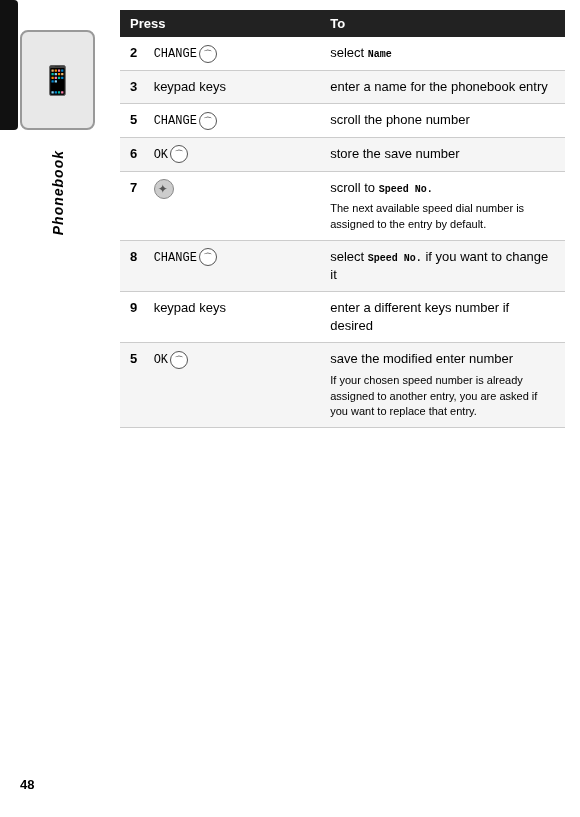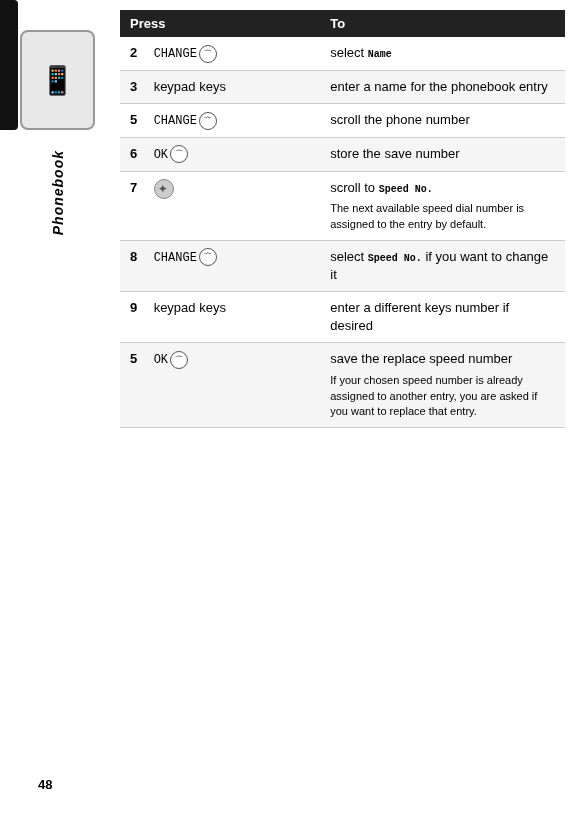--- a/index.html
+++ b/index.html
@@ -65,21 +65,21 @@
       top: 0;
       width: 18px;
       height: 130px;
       background: #111;
       border-radius: 0 4px 4px 0;
     }
 
     .page-number {
       position: absolute;
       bottom: 25px;
-      left: 38px;
+      left: 20px;
       font-size: 13px;
       font-weight: bold;
     }
 
     .main-content {
       flex: 1;
       padding: 5px 15px 5px 5px;
       display: flex;
       flex-direction: column;
     }
@@ -243,18 +243,18 @@
           <tr>
             <td class="press-col"><span class="row-num">8</span> <span class="bold-label">CHANGE</span><span class="btn-icon">⌒</span></td>
             <td class="to-col"><span>select <span class="monospace">Speed No.</span> if you want to change it</span></td>
           </tr>
           <tr>
             <td class="press-col"><span class="row-num">9</span> <span>keypad keys</span></td>
             <td class="to-col"><span>enter a different keys number if desired</span></td>
           </tr>
           <tr>
             <td class="press-col"><span class="row-num">5</span> <span class="bold-label">OK</span><span class="btn-icon">⌒</span></td>
-            <td class="to-col"><span>save the replace speed number</span><div class="note-text">If your chosen speed number is already assigned to another entry, you are asked if you want to replace that entry.</div></td>
+            <td class="to-col"><span>save the modified enter number</span><div class="note-text">If your chosen speed number is already assigned to another entry, you are asked if you want to replace that entry.</div></td>
           </tr>
         </tbody>
     </table>
   </div>
 </div>
 
 </body></html>

